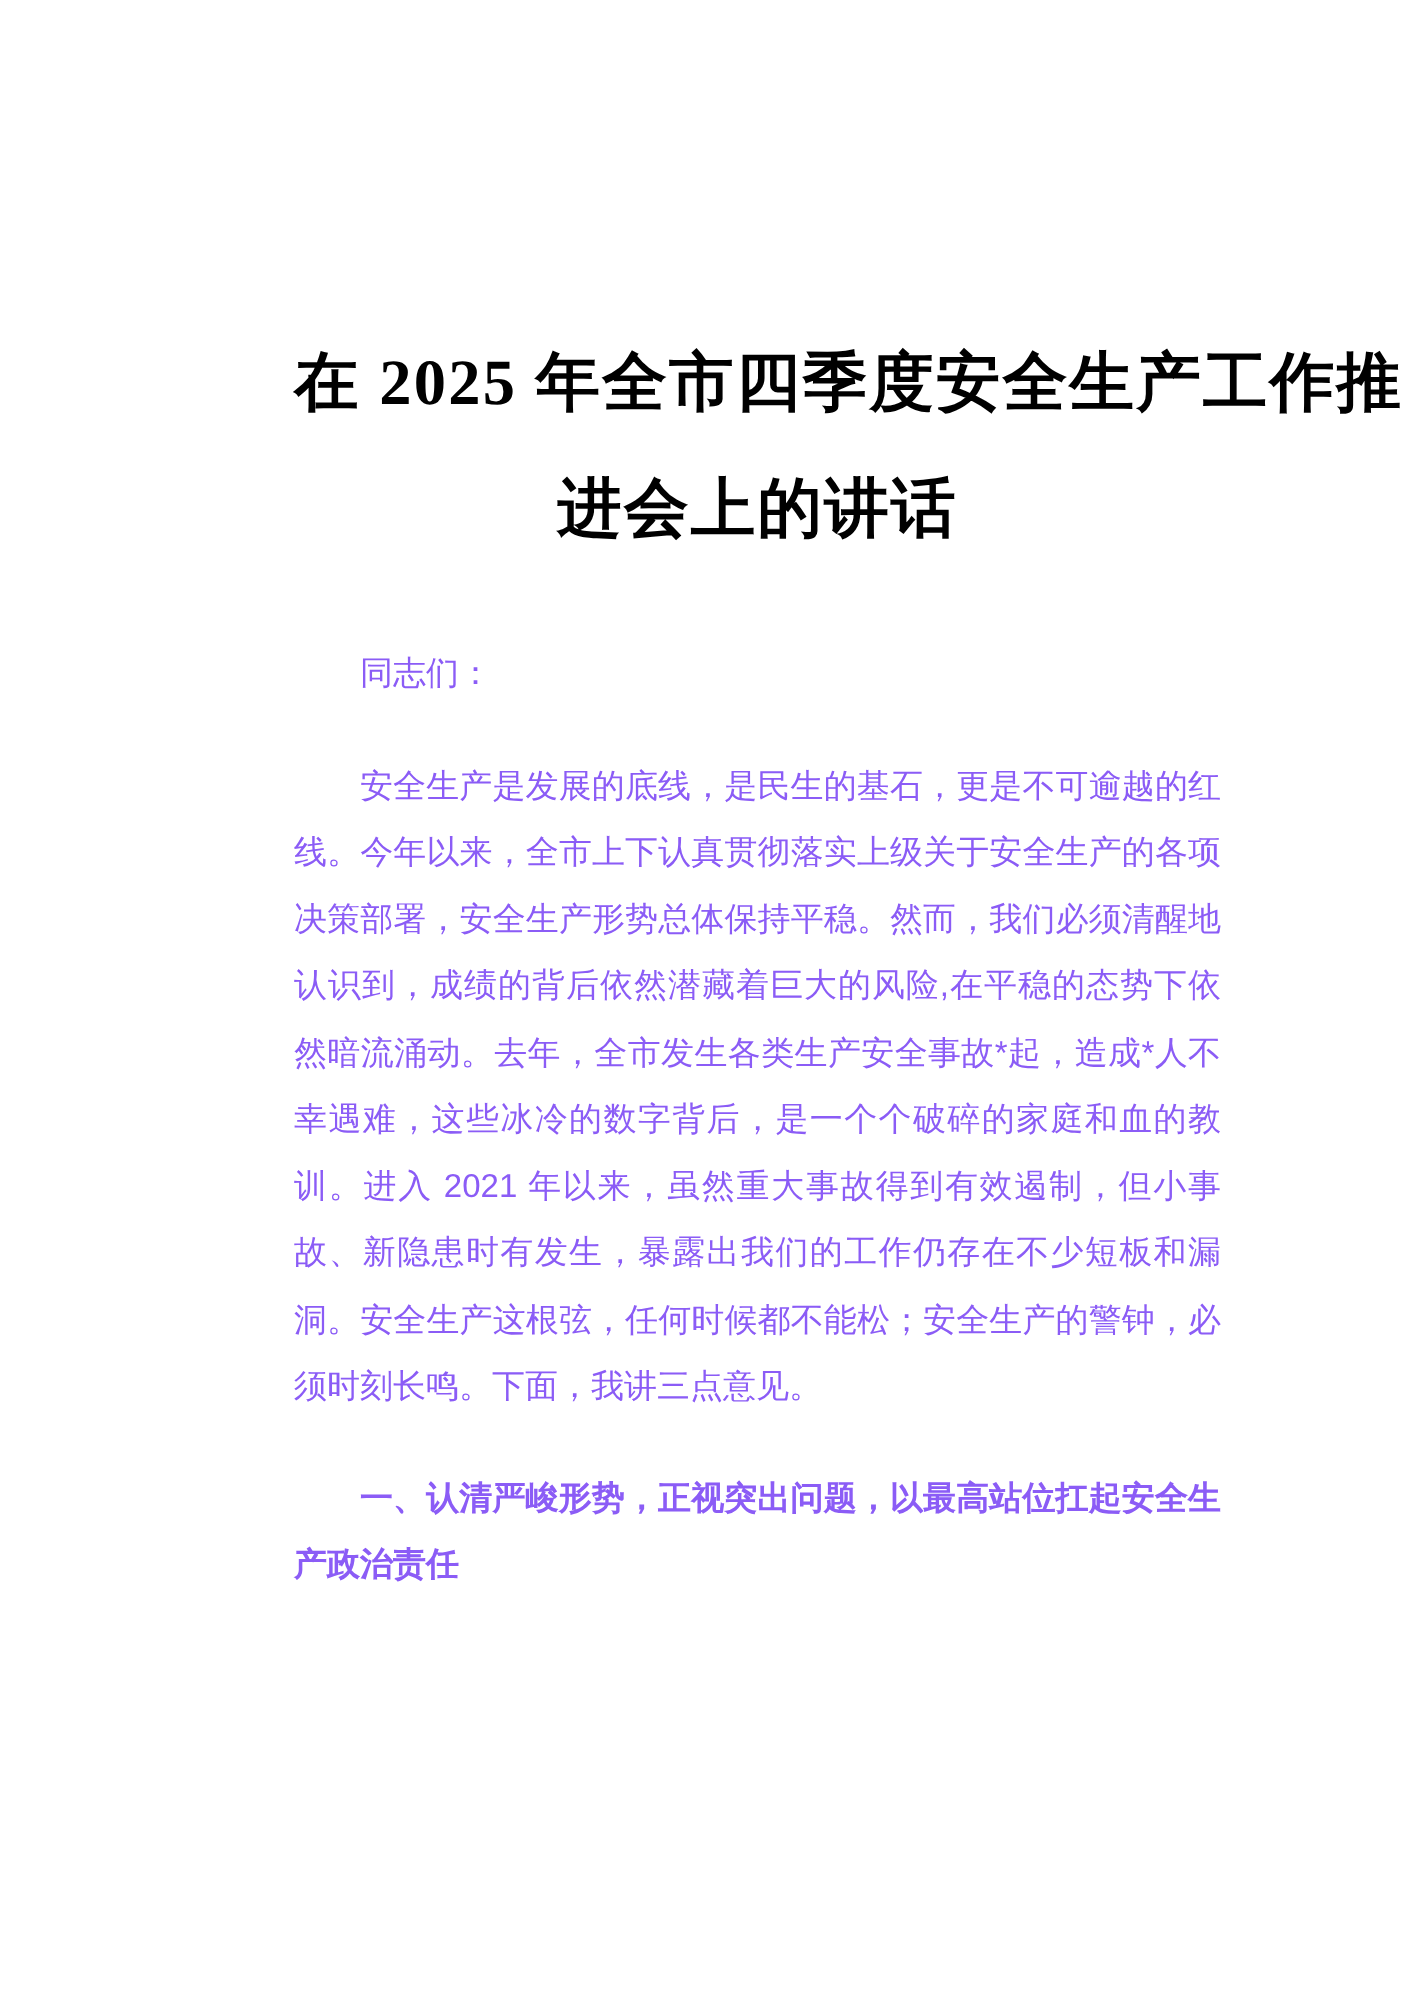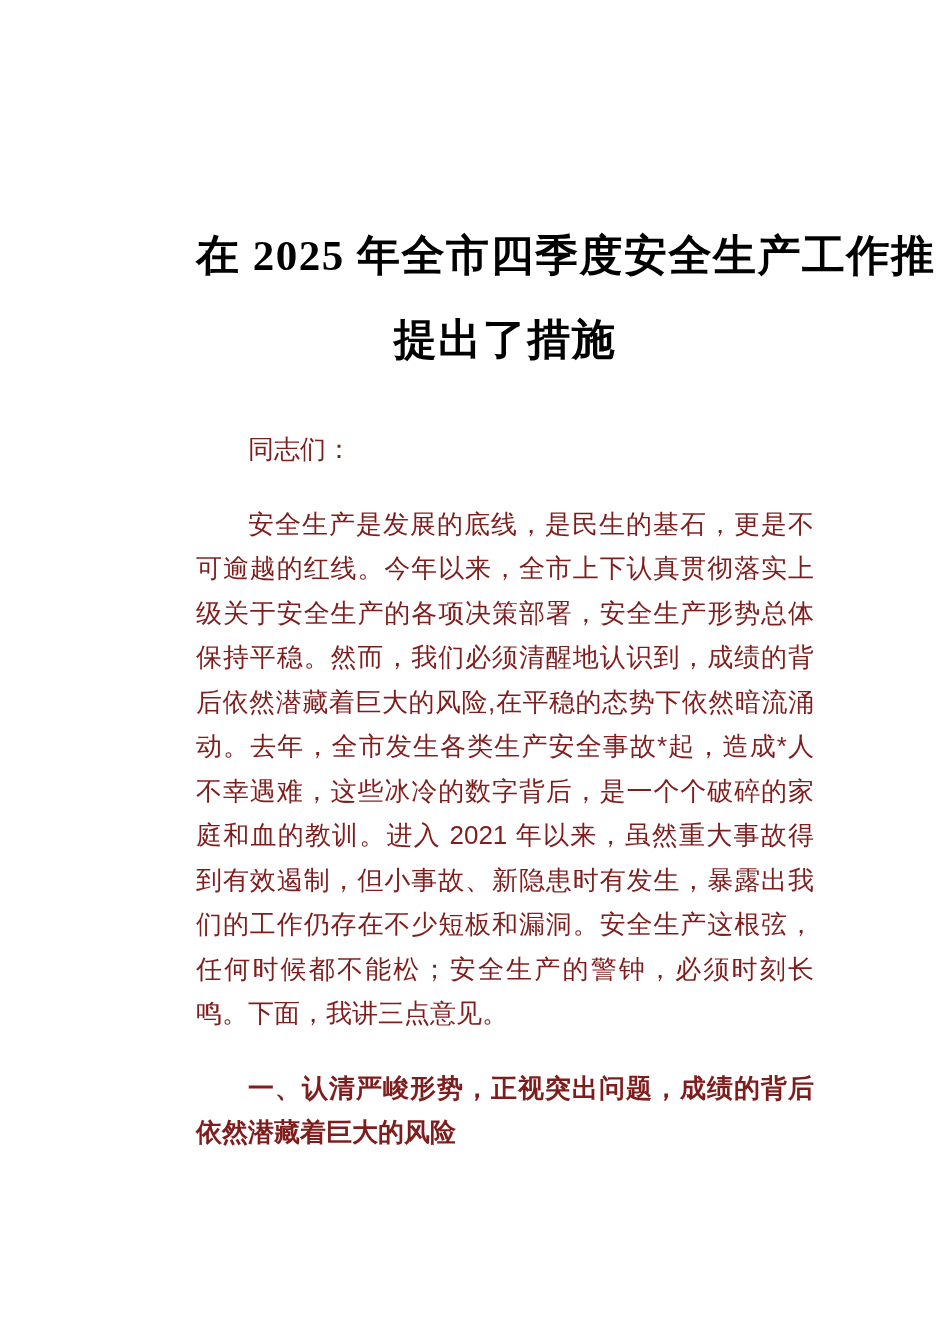--- a/index.html
+++ b/index.html
@@ -28,24 +28,24 @@
     font-weight: bold;
     font-size: 43px;
     line-height: 54px;
     letter-spacing: 1.5px;
     text-align: center;
     color: #000000;
   }
   .title-line { display: block; white-space: nowrap; }
 
   .body-text {
-    font-size: 26px;
+    font-size: 22px;
     line-height: 44.5px;
     text-align: justify;
-    color: #7f1d1d;
+    color: #8b5cf6;
   }
   .para {
     margin: 0;
     text-indent: 2em;
   }
   .para.heading {
     font-weight: bold;
   }
 
   .footer {
@@ -64,27 +64,27 @@
 </style>
 </head>
 <body>
 
 <div class="page">
 
   <div class="content">
 
     <h1 class="doc-title">
       <span class="title-line">在 2025 年全市四季度安全生产工作推</span>
-      <span class="title-line">提出了措施</span>
+      <span class="title-line">进会上的讲话</span>
     </h1>
 
     <div class="body-text">
       <p class="para">同志们：</p>
       <p class="para">安全生产是发展的底线，是民生的基石，更是不可逾越的红线。今年以来，全市上下认真贯彻落实上级关于安全生产的各项决策部署，安全生产形势总体保持平稳。然而，我们必须清醒地认识到，成绩的背后依然潜藏着巨大的风险,在平稳的态势下依然暗流涌动。去年，全市发生各类生产安全事故*起，造成*人不幸遇难，这些冰冷的数字背后，是一个个破碎的家庭和血的教训。进入 2021 年以来，虽然重大事故得到有效遏制，但小事故、新隐患时有发生，暴露出我们的工作仍存在不少短板和漏洞。安全生产这根弦，任何时候都不能松；安全生产的警钟，必须时刻长鸣。下面，我讲三点意见。</p>
-      <p class="para heading">一、认清严峻形势，正视突出问题，成绩的背后依然潜藏着巨大的风险</p>
+      <p class="para heading">一、认清严峻形势，正视突出问题，以最高站位扛起安全生产政治责任</p>
     </div>
 
   </div>
 
   <div class="footer">
     <span class="dash">—</span>
     <span class="page-num">1</span>
     <span class="dash">—</span>
   </div>
 

